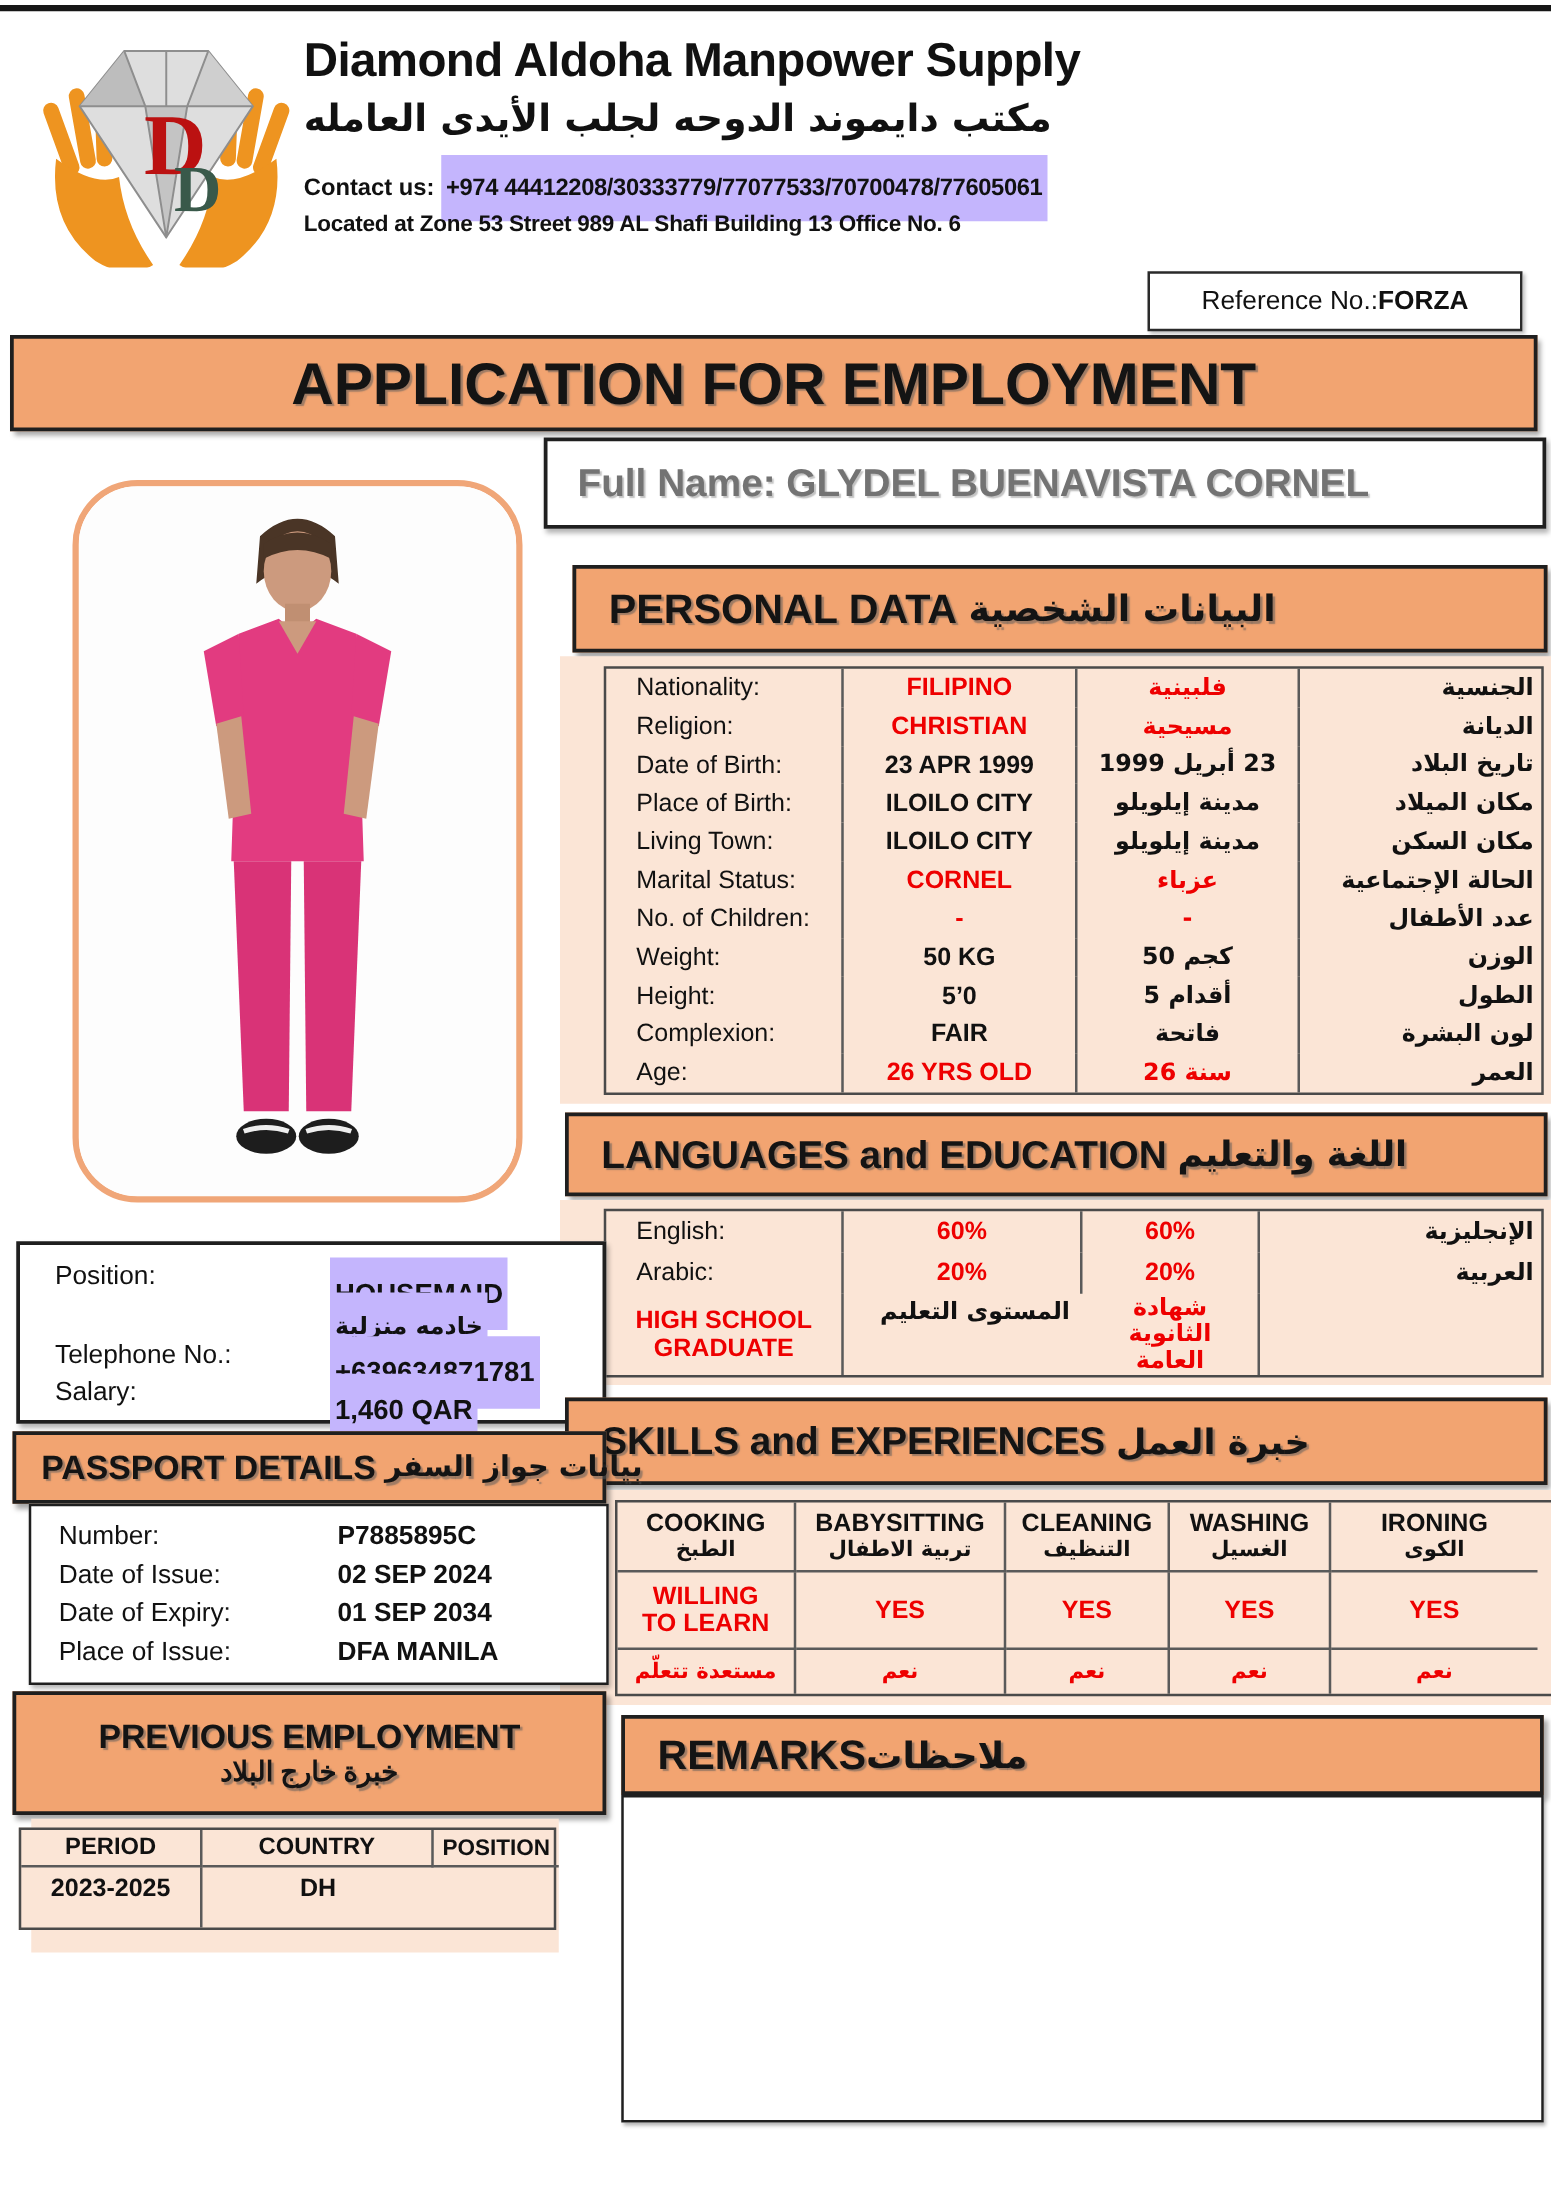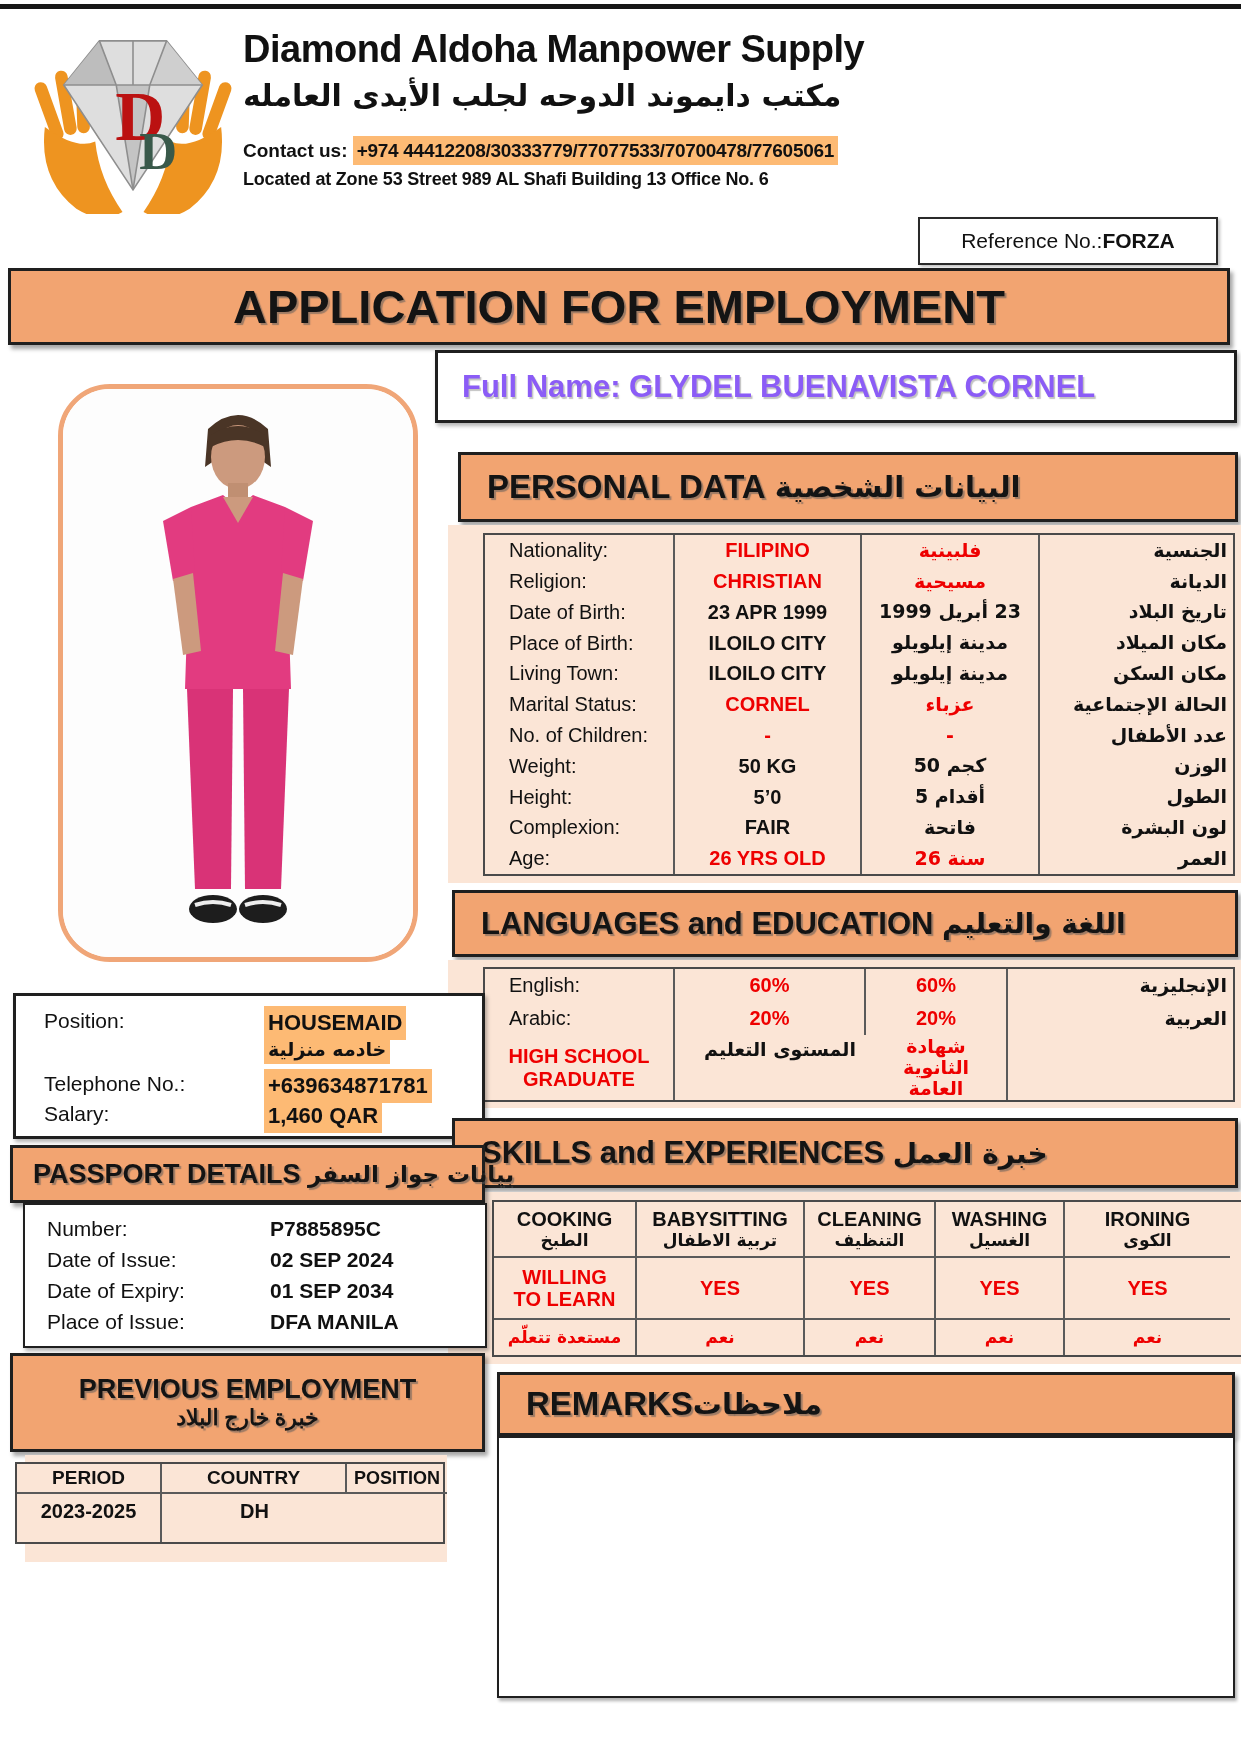--- a/index.html
+++ b/index.html
@@ -4,21 +4,21 @@
 <style>
   html,body{margin:0;padding:0;}
   body{
     width:1241px;height:1755px;position:relative;background:#ffffff;
     font-family:"Liberation Sans", sans-serif;color:#111;overflow:hidden;
   }
   .abs{position:absolute;}
   .ar{font-family:"DejaVu Sans", sans-serif;}
   .b{font-weight:bold;}
   .red{color:#ee0000;}
-  .hl{background:#fdba74;padding:4px 4px;}
+  .hl{background:#c4b5fd;padding:16px 4px;}
   
   .hdr{
     background:#f2a471;border:3px solid #1f1f1f;box-sizing:border-box;
     display:flex;align-items:center;
     box-shadow:3px 4px 4px rgba(0,0,0,0.35);
     font-weight:bold;color:#141414;
     text-shadow:2px 2px 1px rgba(90,90,90,0.55);
     white-space:nowrap;
   }
   .pink{background:#fbe5d6;}
@@ -90,21 +90,21 @@
 <div class="abs" style="left:918px;top:217px;width:300px;height:48px;border:2.5px solid #2a2a2a;box-sizing:border-box;display:flex;align-items:center;justify-content:center;font-size:21px;box-shadow:2px 2px 3px rgba(0,0,0,0.25);">
   <span>Reference No.:</span>
     <span class="b">FORZA</span>
 </div>
 
 <div class="hdr abs" style="left:8px;top:268px;width:1222px;height:77px;font-size:47px;">
   <div class="banner-text">APPLICATION FOR EMPLOYMENT</div>
 </div>
 
 <div class="whitebox abs" style="left:435px;top:350px;width:802px;height:73px;display:flex;align-items:center;padding-left:24px;">
-  <span class="b" style="font-size:31px;color:#8b5cf6;text-shadow:1.5px 1.5px 1px rgba(120,120,120,0.45);white-space:nowrap;">
+  <span class="b" style="font-size:31px;color:#737373;text-shadow:1.5px 1.5px 1px rgba(120,120,120,0.45);white-space:nowrap;">
     <span>Full Name:</span>
     <span>GLYDEL BUENAVISTA CORNEL</span>
   </span>
 </div>
 
 <div class="abs" style="left:58px;top:384px;width:360px;height:578px;border:5px solid #f0a678;border-radius:52px;box-sizing:border-box;background:#fff;overflow:hidden;">
   <svg width="350" height="568" viewBox="0 0 350 568">
     <rect x="0" y="0" width="350" height="568" fill="#fdfdfd"></rect>
 
     <path d="M145,40 Q175,12 205,40 L208,78 Q175,52 142,78 Z" fill="#4a3526"></path>

